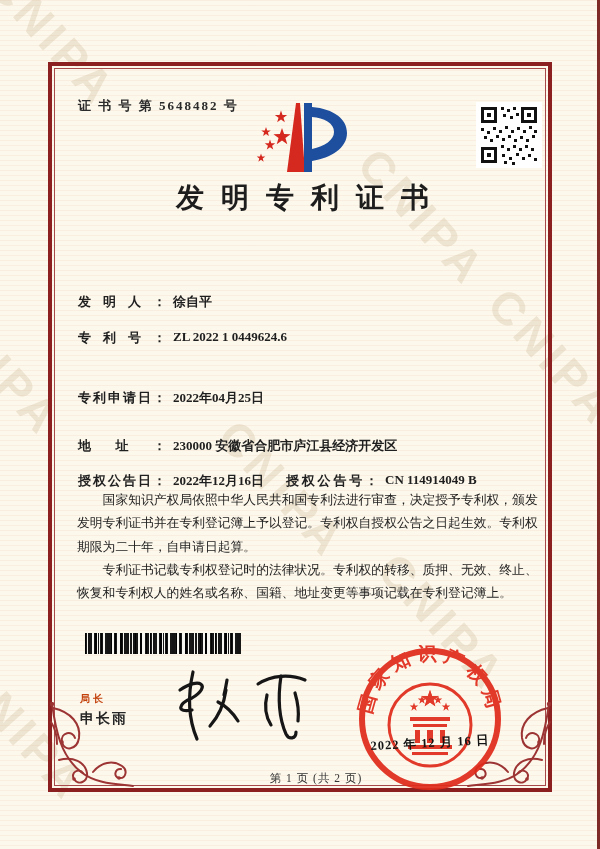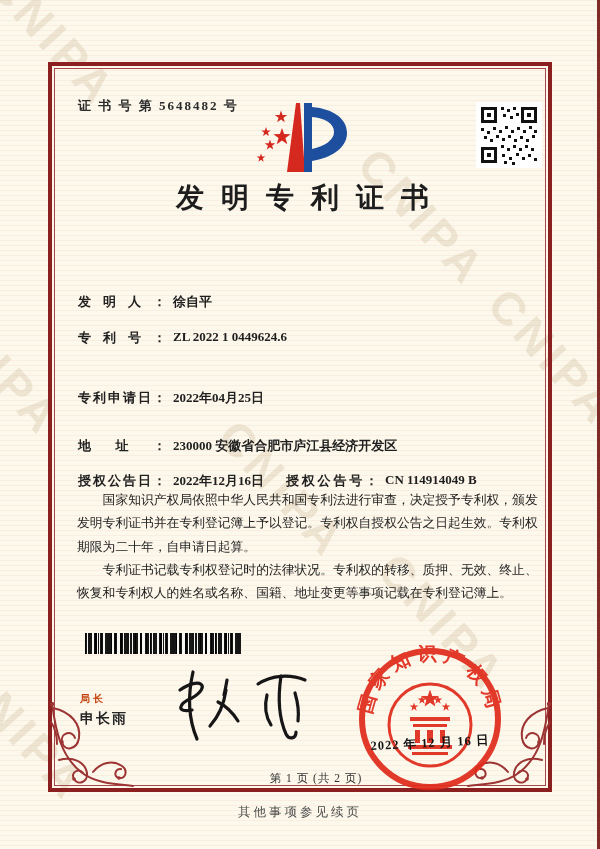--- a/index.html
+++ b/index.html
@@ -248,15 +248,14 @@
         <rect x="71" y="85" width="6" height="13"></rect>
         <rect x="84" y="85" width="5" height="13"></rect>
         <rect x="52" y="100" width="44" height="4"></rect>
         <rect x="56" y="107" width="36" height="3"></rect>
       </g>
     </g>
   </svg>
   <div class="seal-date">2022 年 12 月 16 日</div>
 
   <div class="page-no">第 1 页 (共 2 页)</div>
-  <div class="continuation">其他事项参见续页</div>
 
 </div>
 
 </body></html>

